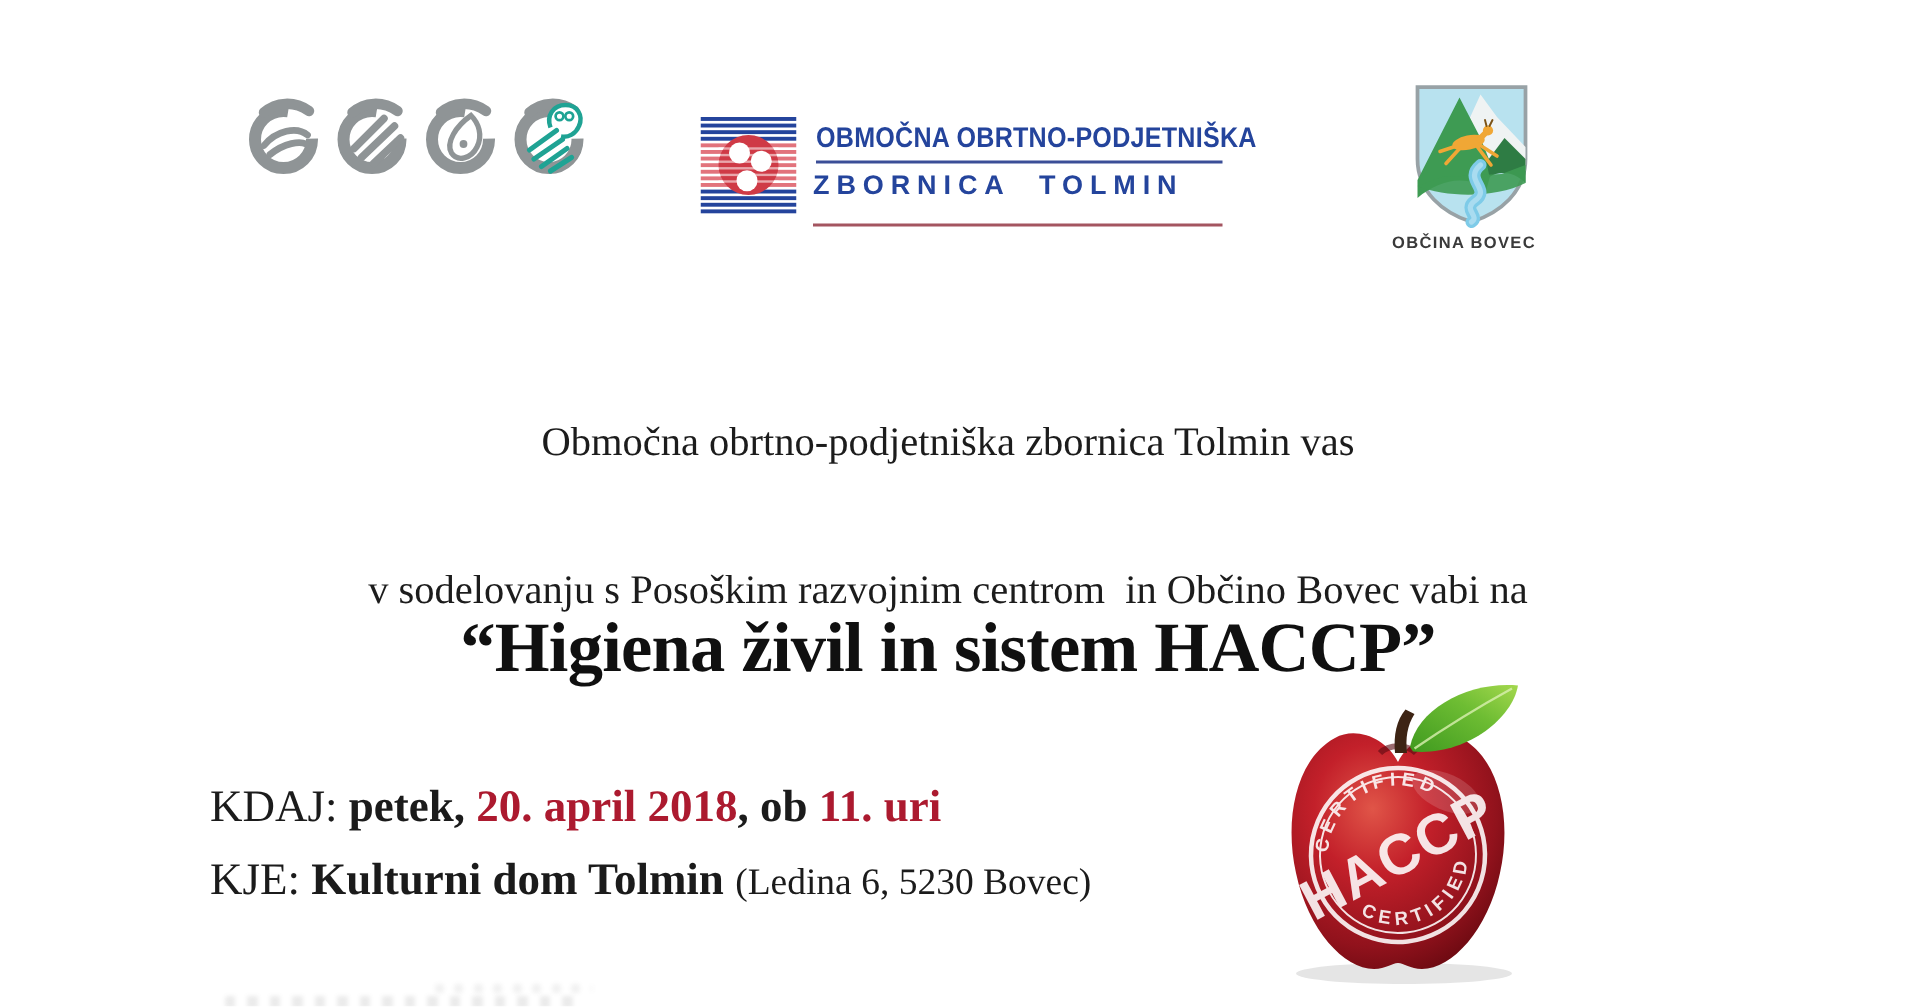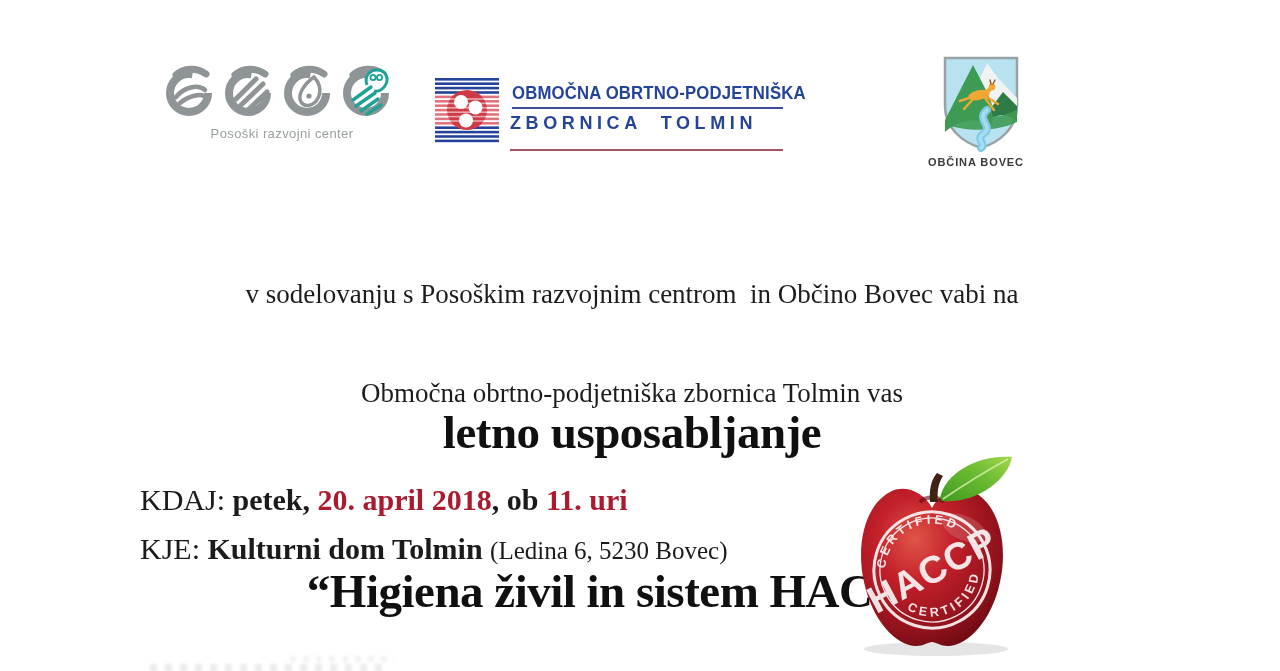--- a/index.html
+++ b/index.html
@@ -9,21 +9,21 @@
     color:#1b1b1b;
   }
   
   .prc { position:absolute; left:162px; top:64px; width:240px; }
   .prc-icons { display:flex; gap:5px; }
   .prc-caption {
     margin-top:8px; text-align:center;
     font-family:"Liberation Sans",sans-serif; font-size:13px;
     color:#9aa0a0; letter-spacing:0.4px;
   }
-  .ooz { position:absolute; left:435px; top:76px; width:360px; height:84px; }
+  .ooz { position:absolute; left:467px; top:76px; width:360px; height:84px; }
   .ooz-icon { position:absolute; left:0; top:2px; }
   .ooz-line1 {
     position:absolute; left:77px; top:6px; width:310px;
     font-family:"Liberation Sans",sans-serif; font-weight:bold;
     font-size:19px; color:#24449c; letter-spacing:0.2px;
     transform:scaleX(0.88); transform-origin:left center; white-space:nowrap;
   }
   .ooz-sep1 { position:absolute; left:77px; top:31px; width:271px; height:2px; background:#3b4e97; }
   .ooz-line2 {
     position:absolute; left:75px; top:37px; width:290px;
@@ -42,21 +42,21 @@
   .intro {
     position:absolute; left:0; top:212px; width:1264px; text-align:center;
     font-size:27px; line-height:33px; color:#1c1c1c; white-space:pre-wrap;
   }
   .title {
     position:absolute; left:0; top:300px; width:1264px; text-align:center;
     font-size:47px; line-height:53px; font-weight:bold; color:#101010;
     letter-spacing:-0.5px; white-space:pre-wrap;
   }
   
-  .detail-line { position:absolute; left:140px; font-size:30px; }
+  .detail-line { position:absolute; left:140px; font-size:30px;margin-top:38px; }
   .detail-line span { white-space:pre; }
   .kdaj { top:483px; }
   .kje  { top:532px; }
   .plain { font-weight:normal; }
   .b { font-weight:bold; }
   .red { color:#ac1a2f; }
   .addr { font-weight:normal; font-size:25px;text-align:right; }
   
   .apple { position:absolute; left:850px; top:446px; }
   
@@ -95,21 +95,20 @@
       </svg>
       <svg width="54" height="54" viewBox="0 0 54 54">
         <circle cx="27" cy="29" r="19" fill="none" stroke="#8f9496" stroke-width="8" pathLength="100" stroke-dasharray="78 22"></circle>
         <path d="M14,11 C22,4 34,3 44,10" stroke="#8f9496" stroke-width="7" fill="none" stroke-linecap="round"></path>
         <path d="M28,21 C25,13 30,6 38,6 C46,6 50,13 47,20 C45,25 40,28 35,27" fill="#ffffff" stroke="#1fa394" stroke-width="3"></path>
         <circle cx="34" cy="13.5" r="2.6" fill="none" stroke="#1fa394" stroke-width="1.8"></circle>
         <circle cx="40.5" cy="13.5" r="2.6" fill="none" stroke="#1fa394" stroke-width="1.8"></circle>
         <path d="M14,36 L32,23 M17,42 L36,29 M22,47 L39,35 M28,50 L42,41" stroke="#1fa394" stroke-width="3.4" fill="none" stroke-linecap="round"></path>
       </svg>
     </div>
-    <div class="prc-caption">Posoški razvojni center</div>
   </div>
 
   <div class="ooz">
     <svg class="ooz-icon" width="64" height="66" viewBox="0 0 64 66">
       <g fill="#24449c">
         <rect x="0" y="0" width="64" height="2.6"></rect>
           <rect x="0" y="4.4" width="64" height="2.6"></rect>
         <rect x="0" y="8.8" width="64" height="2.6"></rect>
           <rect x="0" y="13.2" width="64" height="2.6"></rect>
         <rect x="0" y="48.4" width="64" height="2.6"></rect>
@@ -159,26 +158,25 @@
         <ellipse cx="38" cy="41" rx="11" ry="4.8" fill="#f0a735" transform="rotate(-12 38 41)"></ellipse>
         <path d="M45,39 L50,34" stroke="#f0a735" stroke-width="4" stroke-linecap="round"></path>
         <circle cx="51" cy="33" r="3.4" fill="#f0a735"></circle>
         <path d="M50,30 L49,26 M52,30 L54,26" stroke="#7c5316" stroke-width="1.3" fill="none" stroke-linecap="round"></path>
       </g>
     </svg>
     <div class="bovec-caption">OBČINA BOVEC</div>
   </div>
 
   <div class="intro">
+    <div>Območna obrtno-podjetniška zbornica Tolmin vas</div>
     <div>v sodelovanju s Posoškim razvojnim centrom  in Občino Bovec vabi na</div>
-    <div>Območna obrtno-podjetniška zbornica Tolmin vas</div>
   </div>
 
   <div class="title">
-    <div>letno usposabljanje</div>
     <div>“Higiena živil in sistem HACCP”</div>
   </div>
 
   <div class="detail-line kdaj">
     <span class="plain">KDAJ: </span><span class="b">petek, </span><span class="b red">20. april 2018</span><span class="b">, ob </span><span class="b red">11. uri</span>
   </div>
   <div class="detail-line kje">
     <span class="plain">KJE: </span><span class="b">Kulturni dom Tolmin </span><span class="addr">(Ledina 6, 5230 Bovec)</span>
   </div>
 

